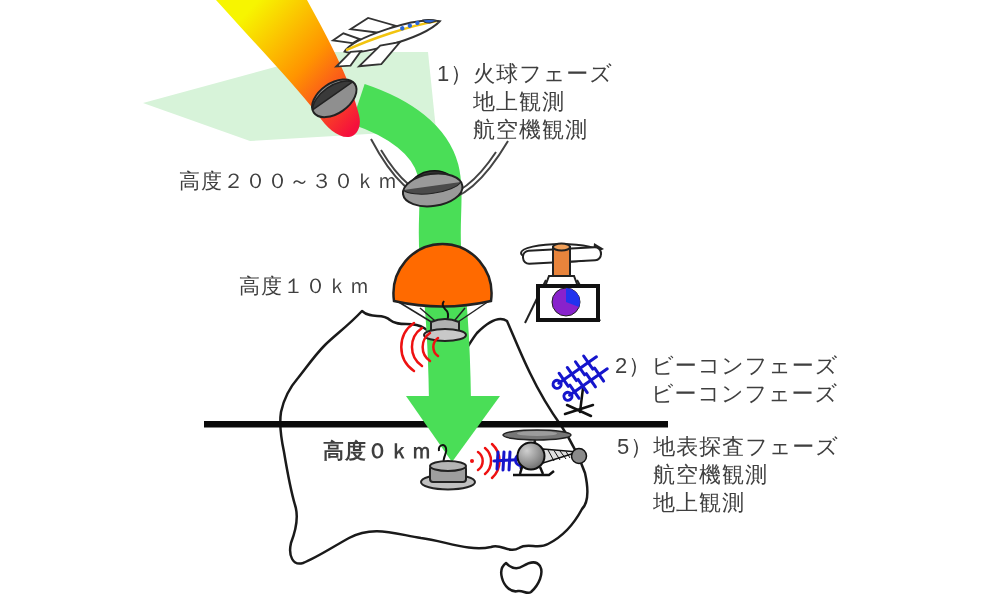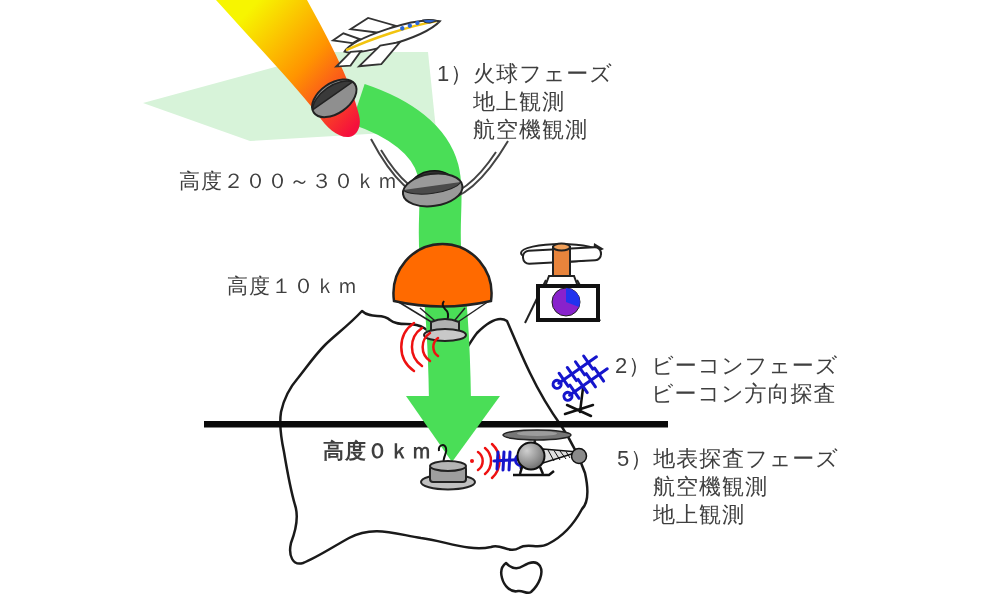--- a/index.html
+++ b/index.html
@@ -186,34 +186,34 @@
     <path d="M 34,-7 C 40,-6 45,-4 48,-2 L 40,-2 C 36,-3 34,-5 34,-7 Z" fill="#2a66d8" stroke="#333" stroke-width="1"></path>
     <circle cx="12" cy="-4.5" r="2.2" fill="#2a66d8"></circle>
     <circle cx="20" cy="-5" r="2.2" fill="#2a66d8"></circle>
     <circle cx="28" cy="-5.5" r="2.2" fill="#2a66d8"></circle>
     <polygon points="-14,6 -40,20 -18,24 6,8" fill="#fff" stroke="#333" stroke-width="1.8"></polygon>
     <polygon points="-44,4 -62,14 -48,17 -34,6" fill="#fff" stroke="#333" stroke-width="1.8"></polygon>
   </g>
 </svg>
 
 <div class="label" style="left:179px;top:167px;">高度２００～３０ｋｍ</div>
-<div class="label" style="left:227px;top:272px;">高度１０ｋｍ</div>
+<div class="label" style="left:239px;top:272px;">高度１０ｋｍ</div>
 <div class="label" style="left:323px;top:437px;font-weight:bold;">高度０ｋｍ</div>
 
 <div class="phase" style="left:437px;top:60px;">
   <div class="ttl">1）火球フェーズ</div>
   <div class="cont">地上観測</div>
   <div class="cont">航空機観測</div>
 </div>
 
 
 <div class="phase" style="left:615px;top:352px;">
   <div class="ttl">2）ビーコンフェーズ</div>
-  <div class="cont">ビーコン方向探査</div>
-</div>
-
-<div class="phase" style="left:617px;top:433px;margin-top:12px;">
+  <div class="cont">ビーコンフェーズ</div>
+</div>
+
+<div class="phase" style="left:617px;top:433px;">
   <div class="ttl">5）地表探査フェーズ</div>
   <div class="cont">航空機観測</div>
   <div class="cont">地上観測</div>
 </div>
 
 </div>
 
 </body></html>

